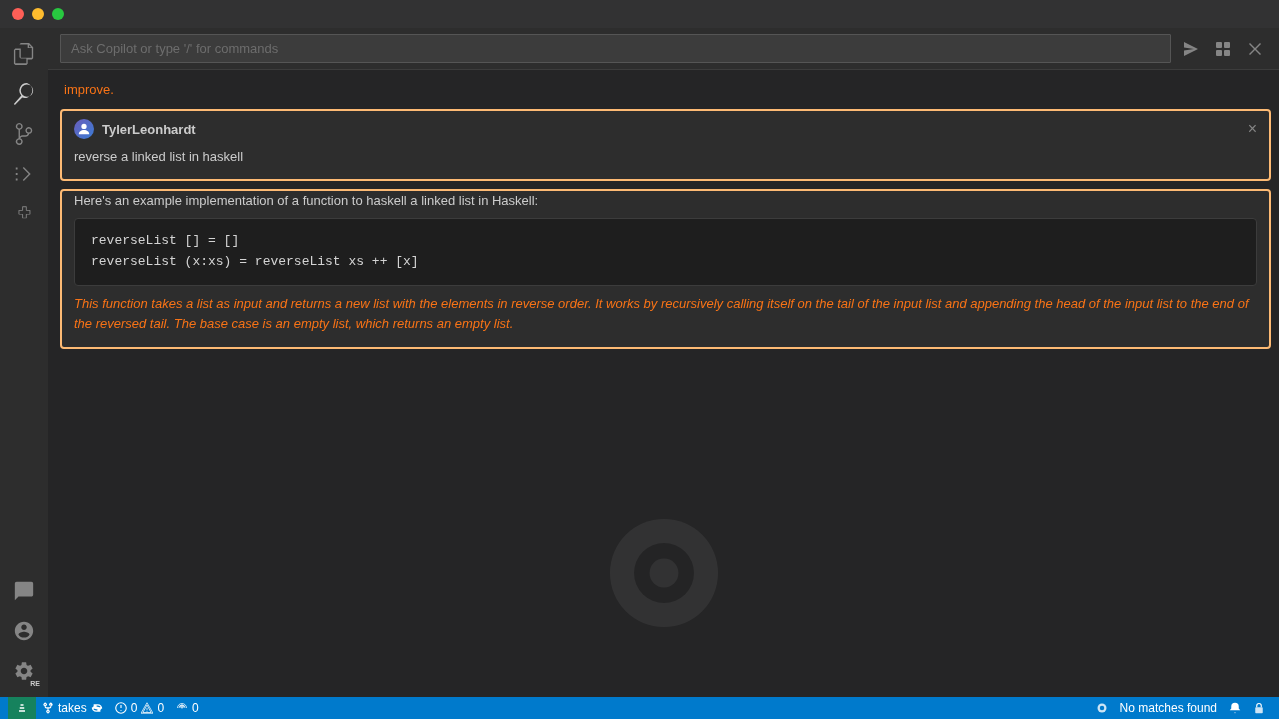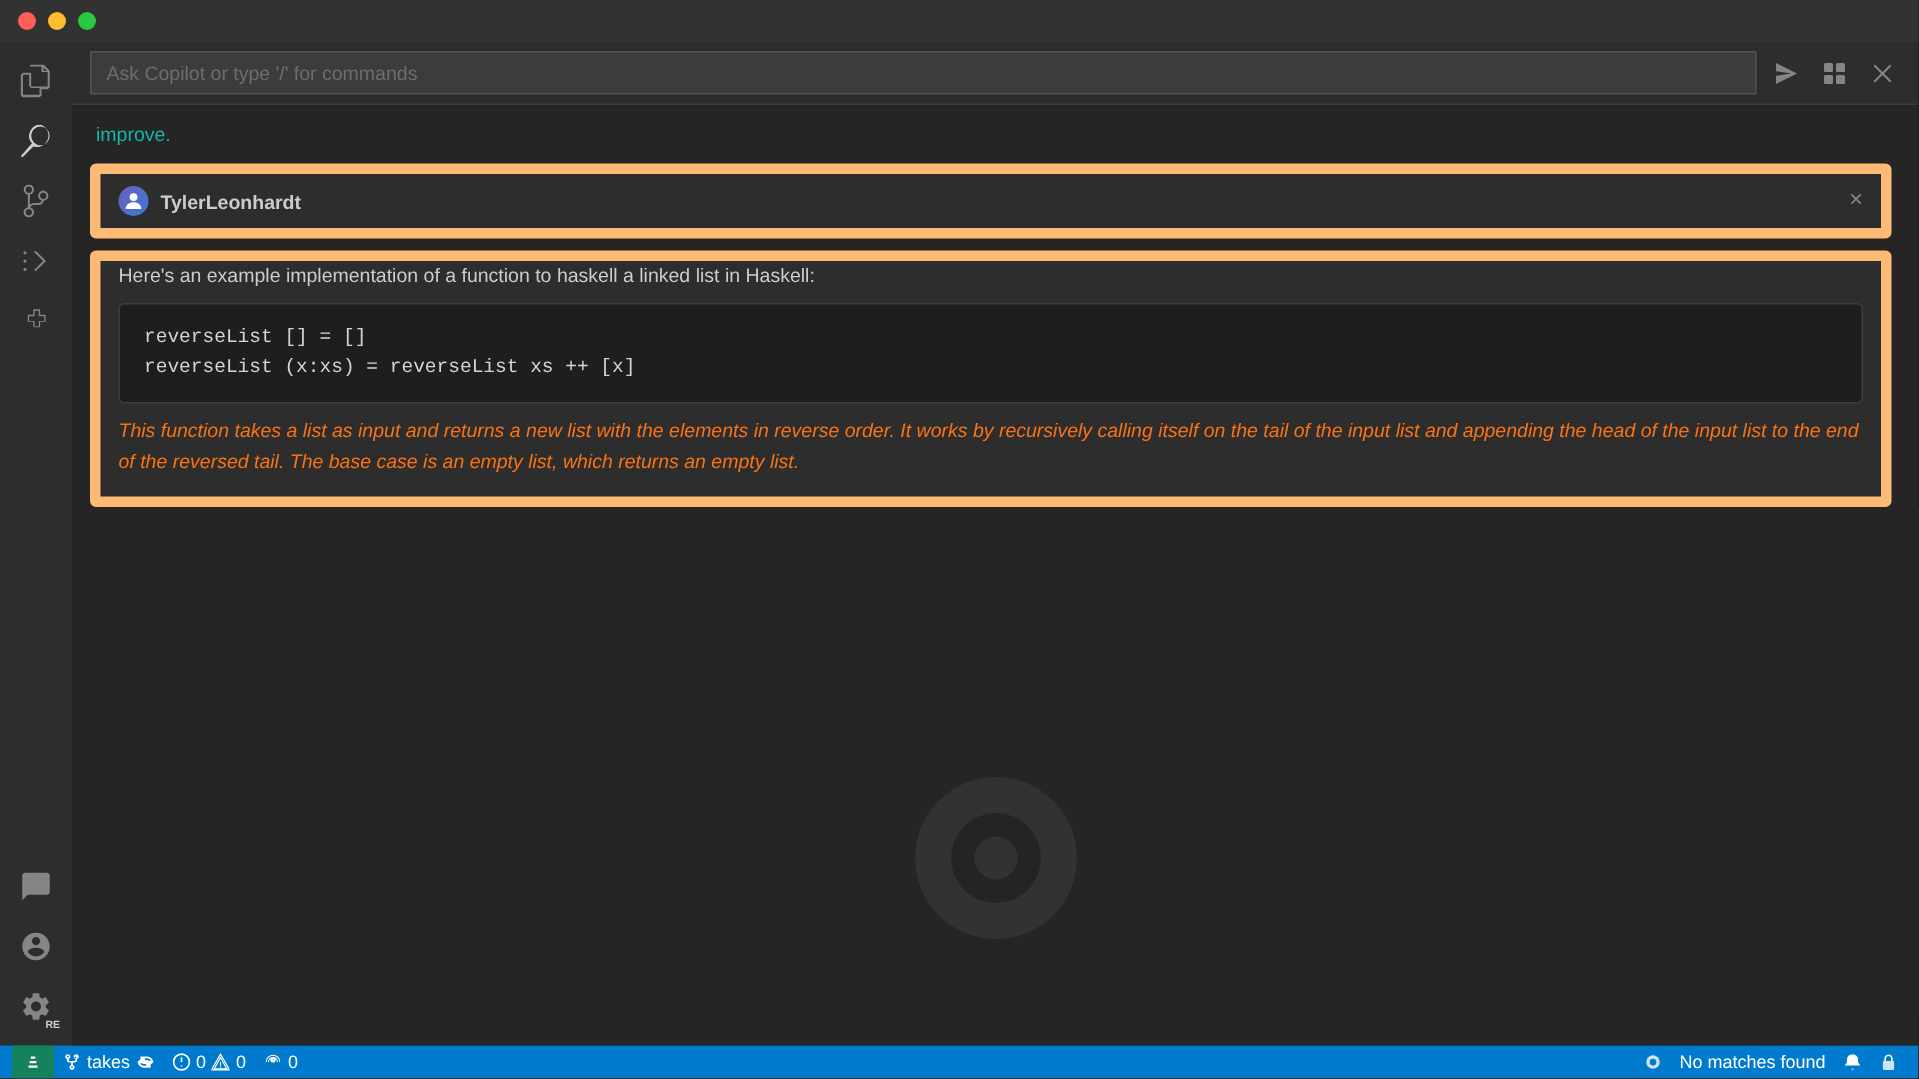--- a/index.html
+++ b/index.html
@@ -142,33 +142,33 @@
     
     .chat-messages {
       flex: 1;
       overflow-y: auto;
       padding: 12px 0;
       background: #252526;
     }
 
     
     .improve-text {
-      color: #14b8a6;
+      color: #f97316;
       font-size: 13px;
       padding: 0 16px 12px 16px;
     }
 
     
     .message-block {
       margin-bottom: 8px;
-      border: 7px solid #fdba74;
+      border: 2px solid #fdba74;
       background: #2d2d2d;
       border-radius: 4px;
       margin-left: 12px;
-      margin-right: 18px;
+      margin-right: 8px;
     }
     .message-header {
       display: flex;
       align-items: center;
       justify-content: space-between;
       padding: 8px 12px;
     }
     .message-author {
       display: flex;
       align-items: center;
@@ -394,20 +394,23 @@
             <div class="avatar avatar-user">
               <svg viewBox="0 0 16 16" width="14" height="14" fill="white">
                   <circle cx="8" cy="5" r="3"></circle>
                   <path d="M2 14c0-3 2.7-5 6-5s6 2 6 5"></path>
                 </svg>
             </div>
             <span>TylerLeonhardt</span>
           </div>
           <button class="close-btn">×</button>
         </div>
+        <div class="message-content">
+          <span>reverse a linked list in haskell</span>
+        </div>
       </div>
 
       <div class="message-block">
         <div class="message-content">
           <span>Here's an example implementation of a function to haskell a linked list in Haskell:</span>
           <div class="code-block">
             <span class="code-line">reverseList [] = []</span>
             <span class="code-line">reverseList (x:xs) = reverseList xs ++ [x]</span>
           </div>
           <p class="description-text">This function takes a list as input and returns a new list with the elements in reverse order. It works by recursively calling itself on the tail of the input list and appending the head of the input list to the end of the reversed tail. The base case is an empty list, which returns an empty list.</p>

